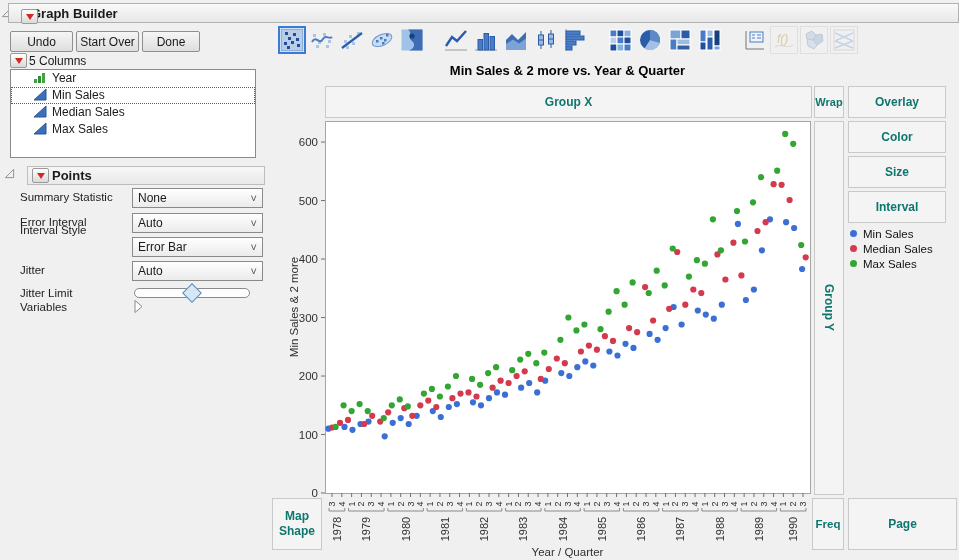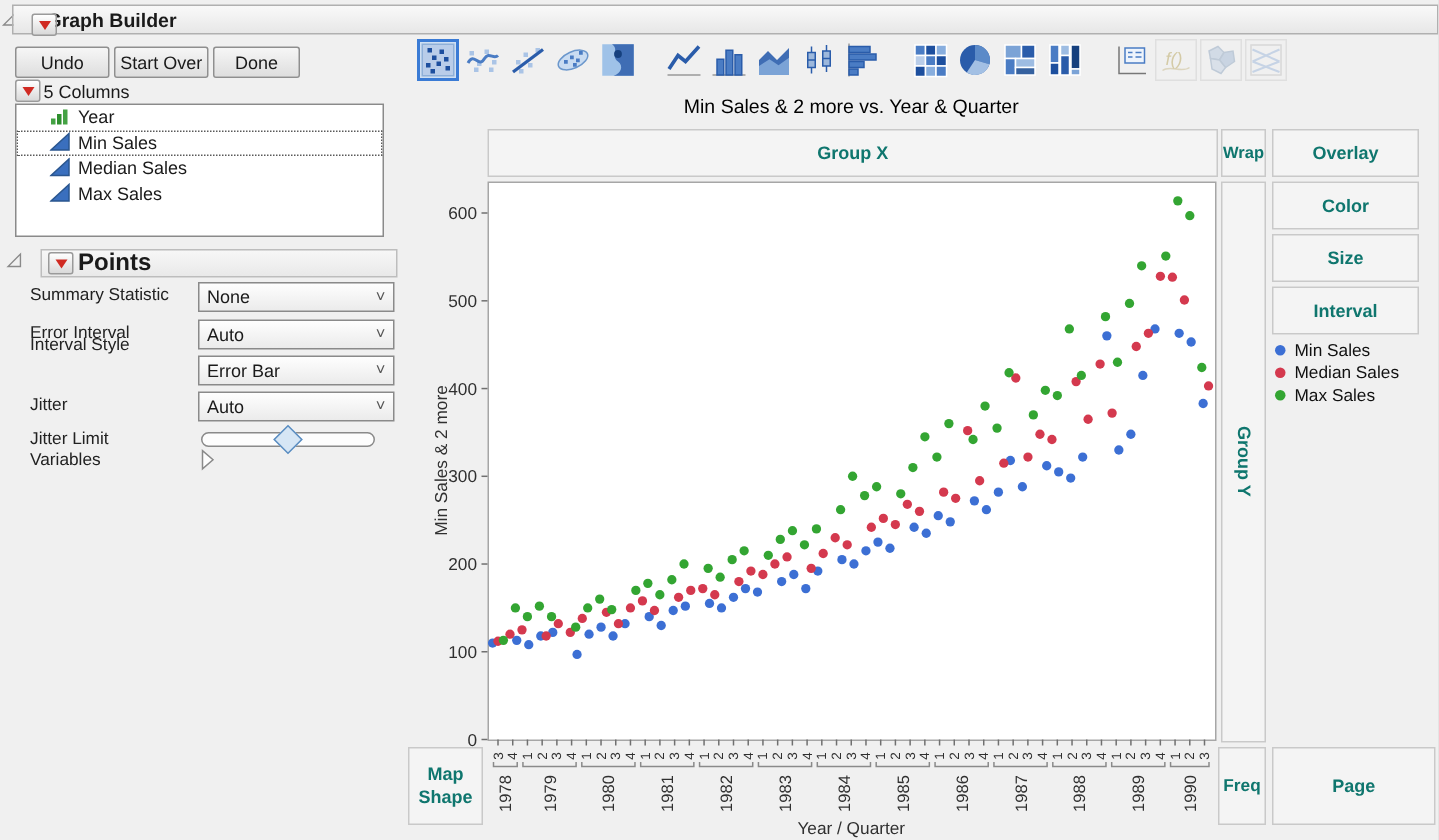--- a/index.html
+++ b/index.html
@@ -21,40 +21,40 @@
   
   #columns-header-label{left:29px;top:54px;font-size:12px;}
   #columns-list{left:10px;top:69px;width:244px;height:87px;background:#ffffff;border:1px solid #8a8a8a;
       font-size:12px;overflow:hidden;}
   .col-item{height:17px;display:flex;align-items:flex-start;padding-left:21px;border:1px solid transparent;box-sizing:border-box;}
   .col-item.selected{border:1px dotted #5a5a5a;}
   .col-item .ico{width:14px;height:13px;margin-right:5px;flex:0 0 14px;}
   
   #points-header-bar{left:27px;top:166px;width:236px;height:17px;background:linear-gradient(#f7f7f7,#e9e9e9);
       border:1px solid #bdbdbd;display:flex;align-items:center;}
-  #points-title{font-weight:bold;font-size:16px;margin-left:24px;}
+  #points-title{font-weight:bold;font-size:13px;margin-left:24px;}
   .prop-label{position:absolute;left:20px;font-size:11.5px;color:#222;}
   .combo{position:absolute;left:132px;width:119px;height:18px;background:linear-gradient(#fefefe,#ebebeb);
       border:1px solid #8a8a8a;font-size:12px;display:flex;align-items:center;justify-content:space-between;
       padding:0 5px;box-sizing:content-box;cursor:pointer;}
   .combo .arrow{color:#555;font-size:11px;line-height:10px;}
   #slider-track{left:134px;top:288px;width:114px;height:8px;background:#fdfdfd;border:1px solid #8a8a8a;
       border-radius:5px;cursor:pointer;}
   #slider-thumb{width:12px;height:12px;background:#d6e6f5;border:1px solid #5a8cc0;transform:rotate(45deg);
       top:286px;cursor:pointer;}
   
   #element-toolbar{left:278px;top:25px;height:30px;display:flex;align-items:center;}
   .tb-icon{width:28px;height:28px;margin-right:2px;border:1px solid transparent;box-sizing:border-box;
       display:flex;align-items:center;justify-content:center;cursor:pointer;background:transparent;}
   .tb-icon.selected{border:2px solid #3a7bd5;background:#cfe0f3;}
   .tb-icon.disabled{border:1px solid #cfcfcf;opacity:.5;}
   .tb-icon.group-end{margin-right:16px;}
   .tb-icon svg{width:24px;height:24px;}
   
-  #chart-title{left:325px;top:63px;width:485px;text-align:center;font-weight:normal;font-size:13px;color:#000;}
+  #chart-title{left:325px;top:63px;width:485px;text-align:center;font-weight:bold;font-size:13px;color:#000;}
   .zone{position:absolute;background:#f4f4f4;border:1px solid #c9c9c9;color:#0f766e;font-weight:bold;
       font-size:12px;display:flex;align-items:center;justify-content:center;text-align:center;}
   #zone-groupy span{writing-mode:vertical-rl;}
   #legend{left:850px;top:226px;font-size:11.5px;color:#111;}
   .legend-row{display:flex;align-items:center;height:15px;cursor:pointer;}
   .legend-dot{width:7px;height:7px;border-radius:50%;margin-right:6px;flex:0 0 7px;}
   #chart-area{left:280px;top:115px;width:540px;height:445px;}
   svg text{font-family:"Liberation Sans",sans-serif;}
 </style>
 </head>

